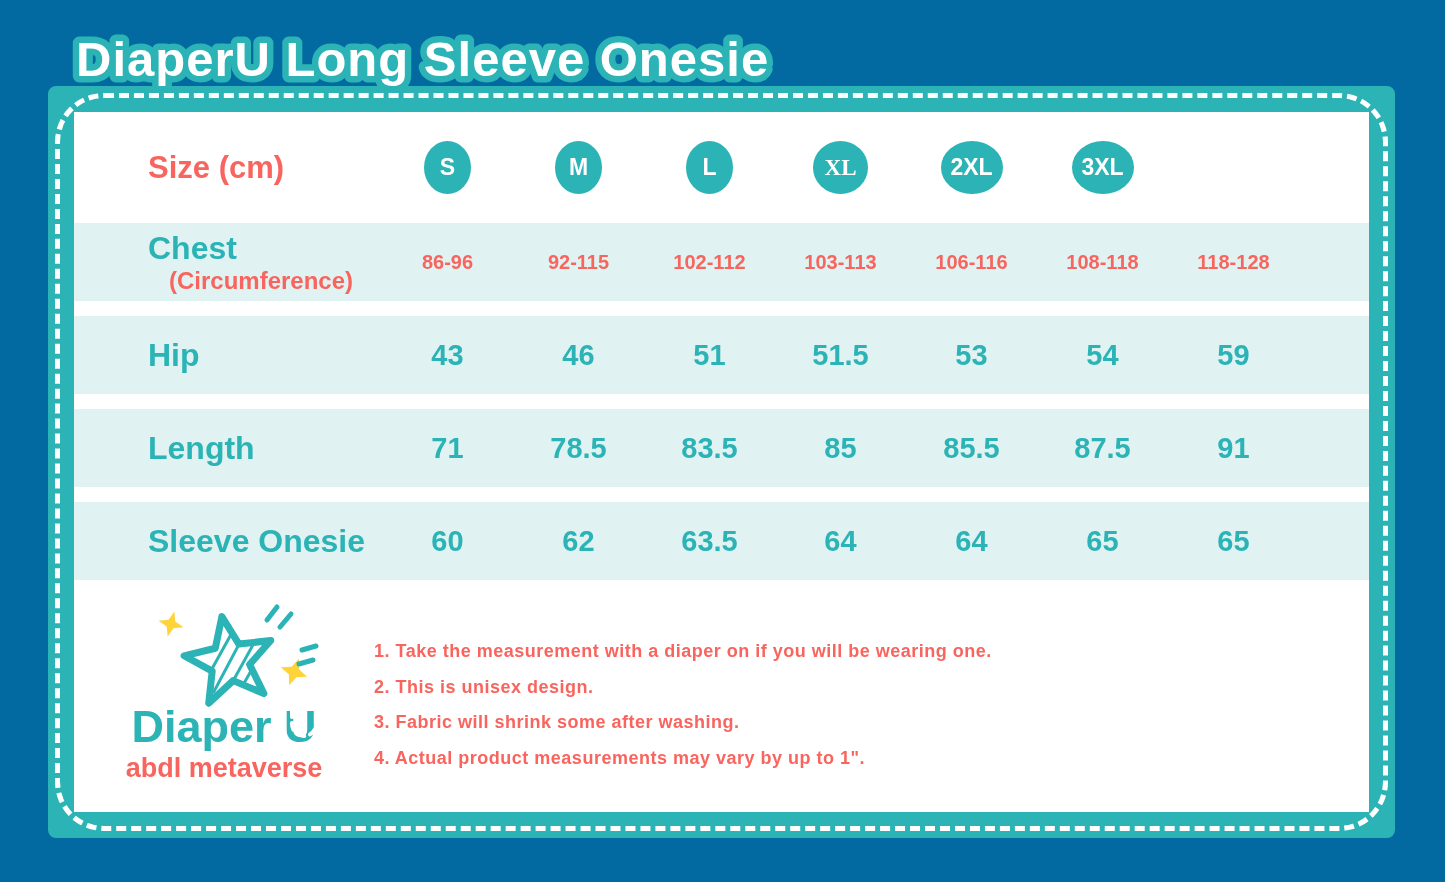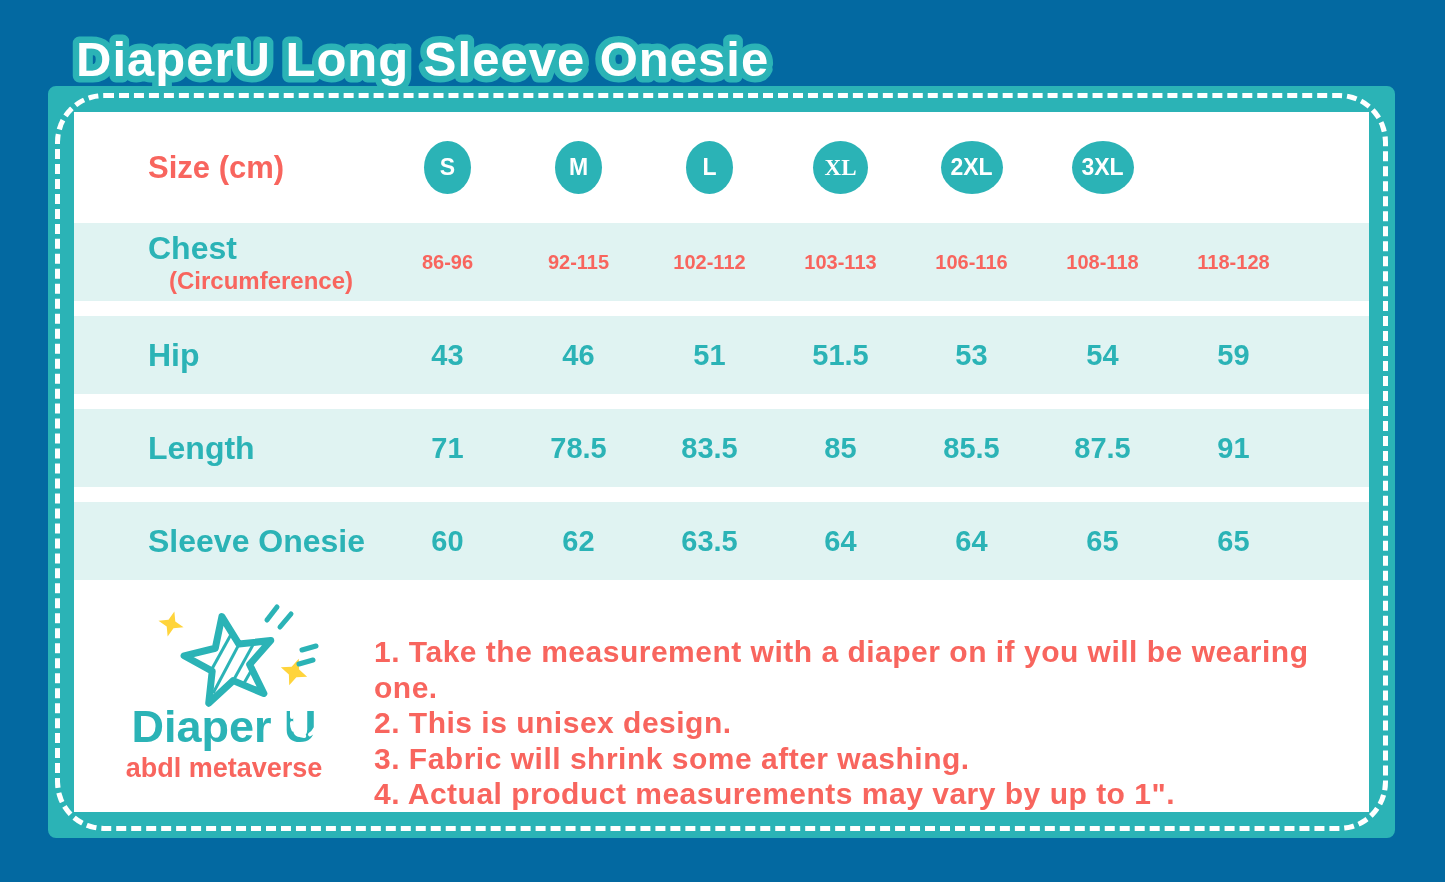--- a/index.html
+++ b/index.html
@@ -37,21 +37,21 @@
     display:inline-flex;align-items:center;justify-content:center;
     background:#2BB3B6;color:#ffffff;font-size:23px;height:53px;border-radius:50%;
   }
   .badge.w1{width:47px;}
   .badge.w2{width:55px;font-family:Liberation Serif, serif;}
   .badge.w3{width:62px;}
   
   .footer{position:absolute;left:0;top:490px;width:1295px;display:flex;}
   .logo-col{width:300px;flex:0 0 300px;display:flex;justify-content:center;}
   .notes-col{flex:1;padding-left:0;padding-top:32px;}
-  .note-line{color:#F8655E;font-size:30px;line-height:35.5px;letter-spacing:0.5px;}
+  .note-line{color:#F8655E;font-size:18px;line-height:35.5px;letter-spacing:0.5px;}
   .logo-svg text{font-family:"Liberation Sans",sans-serif;font-weight:bold;}
 </style>
 </head>
 <body>
 
 <div class="stage">
 
   <svg class="title-svg" width="760" height="78">
     <text x="14" y="56">DiaperU Long Sleeve Onesie</text>
   </svg>

